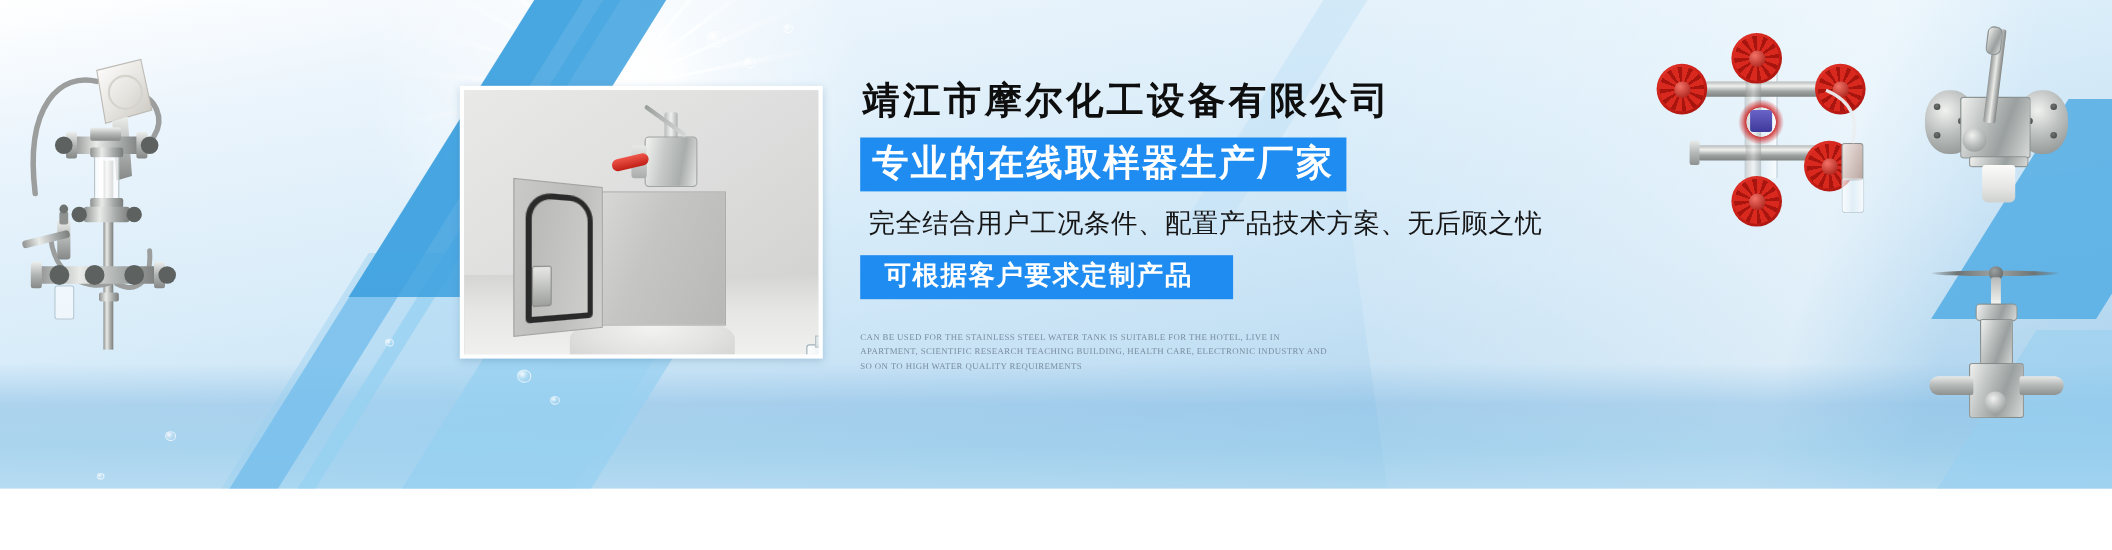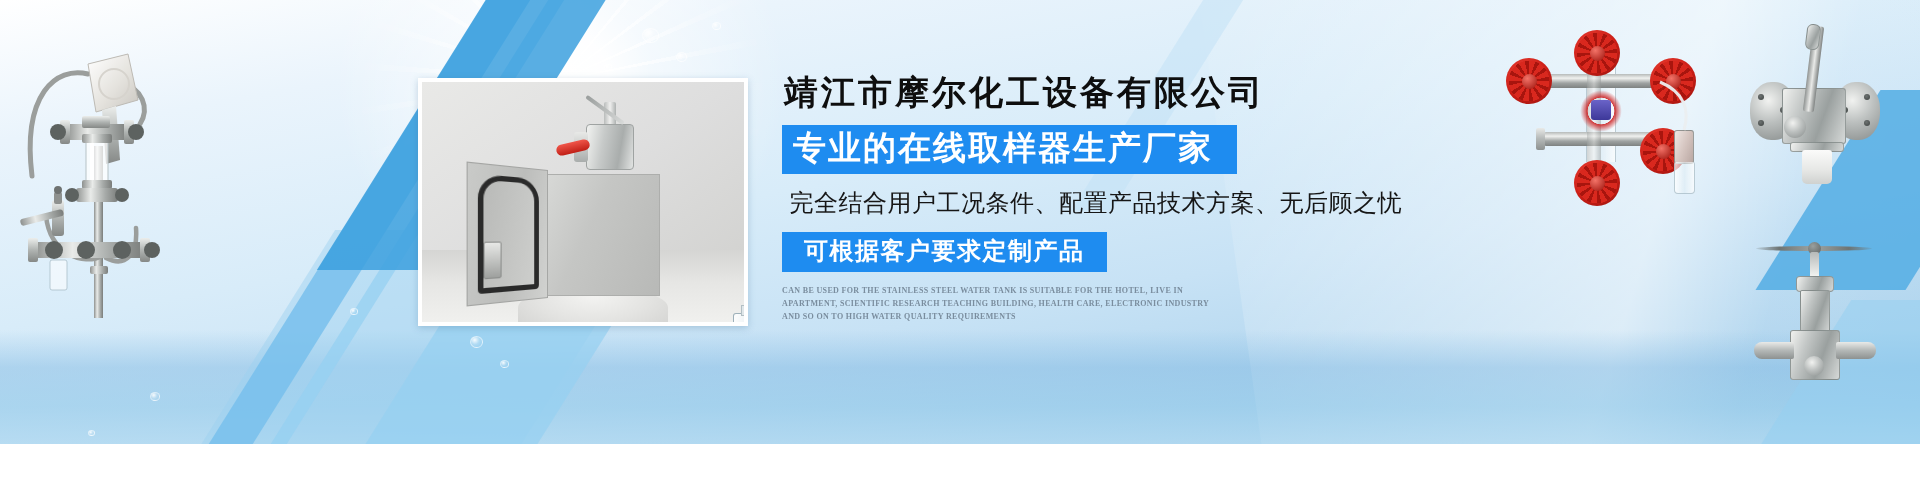--- a/index.html
+++ b/index.html
@@ -269,50 +269,50 @@
     white-space: nowrap;
   }
   .headline {
     display: inline-block;
     margin-top: 14px;
     background: #1e8cf0;
     color: #ffffff;
     font-size: 33px;
     font-weight: 700;
     letter-spacing: 2px;
-    padding: 5px 24px 7px 11px;
+    padding: 5px 11px 7px 11px;
     line-height: 1.12;
     white-space: nowrap;
   }
   .subline {
     margin-top: 13px;
     font-size: 24px;
     font-weight: 400;
     letter-spacing: 0.5px;
     color: #161616;
     white-space: nowrap;
     text-align: right;
   }
   .custom-tag {
     display: inline-block;
     margin-top: 13px;
     background: #1e8cf0;
     color: #ffffff;
     font-size: 24px;
     font-weight: 700;
     letter-spacing: 1.5px;
-    padding: 5px 22px 7px 22px;
+    padding: 5px 36px 7px 22px;
     line-height: 1.15;
     white-space: nowrap;
   }
   .eng-desc {
-    margin-top: 12px;
+    margin-top: 28px;
     width: 430px;
     font-size: 8px;
-    font-weight: 700;
+    font-weight: 400;
     letter-spacing: 0.35px;
     line-height: 1.65;
     color: #7a8d9e;
     font-family: "Liberation Serif", "DejaVu Serif", serif;
     text-transform: uppercase;
   }
 
   
   .watermark {
     position: absolute;

